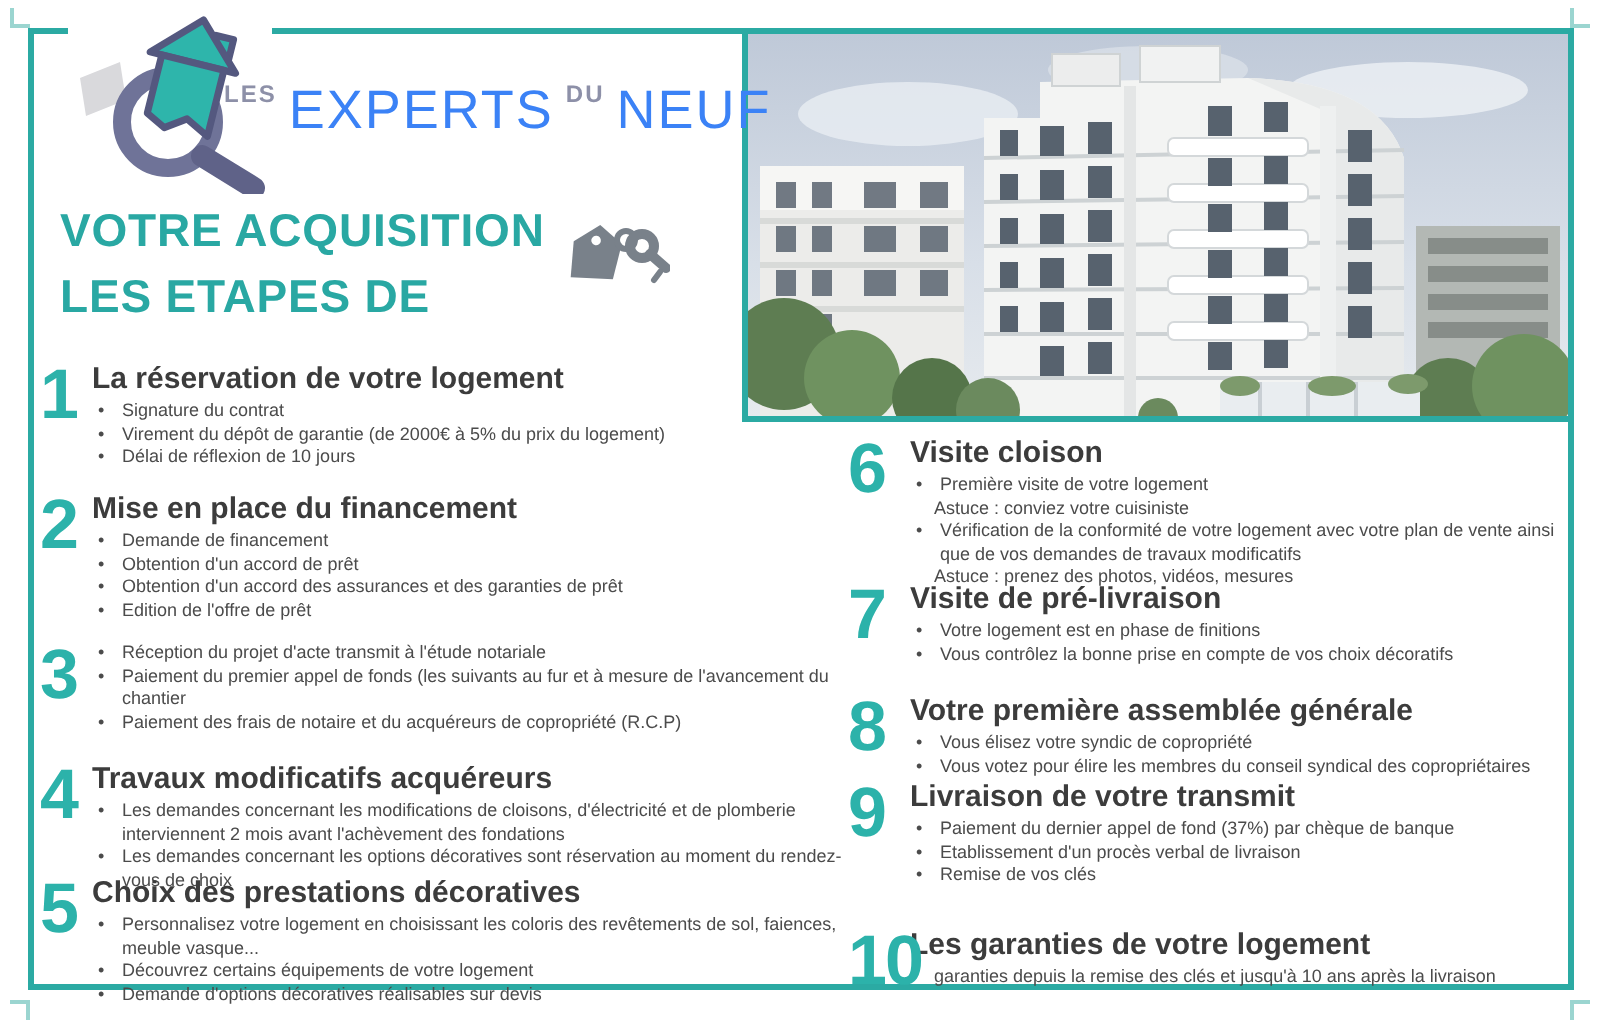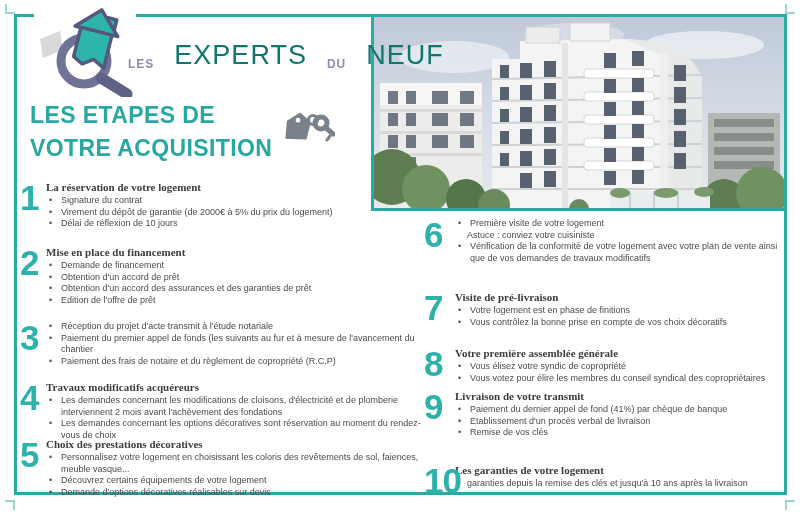--- a/index.html
+++ b/index.html
@@ -14,35 +14,35 @@
   .mark.tr{right:5px;top:4px;border-left:2px solid #9bd5d0;border-bottom:2px solid #9bd5d0;}
   .mark.bl{left:5px;bottom:7px;border-top:2px solid #9bd5d0;border-right:2px solid #9bd5d0;}
   .mark.br{right:5px;bottom:7px;border-top:2px solid #9bd5d0;border-left:2px solid #9bd5d0;}
   
   .frame{position:absolute;left:14px;top:14px;width:767px;height:475px;border:3px solid #2baaa3;}
   
   .photo{position:absolute;left:371px;top:14px;width:410px;height:191px;border:3px solid #2baaa3;background:#cdd6e0;z-index:4;}
   .photo svg{display:block;}
   
   .logo-art{position:absolute;left:34px;top:3px;width:102px;height:94px;background:#ffffff;z-index:5;}
-  .logo-text{position:absolute;left:112px;top:40px;display:flex;align-items:flex-end;gap:20px;z-index:5;white-space:nowrap;padding-left:16px;}
+  .logo-text{position:absolute;left:112px;top:40px;display:flex;align-items:flex-start;gap:6px;z-index:5;white-space:nowrap;}
   .logo-small{font-size:12px;font-weight:600;color:#8d90a8;letter-spacing:1px;}
-  .logo-big{font-size:27px;font-weight:500;color:#0f766e;letter-spacing:1px;}
+  .logo-big{font-size:27px;font-weight:500;color:#3b82f6;letter-spacing:1px;}
   
   .page-title{position:absolute;left:30px;top:99px;font-size:23px;font-weight:700;color:#29a8a3;line-height:33px;letter-spacing:.4px;z-index:5;}
   .keys{position:absolute;left:283px;top:108px;z-index:5;}
   
   .col{position:absolute;top:0;height:517px;}
   .col.left{left:20px;width:408px;}
   .col.right{left:424px;width:362px;}
   .step{position:absolute;left:0;width:100%;}
   .num{position:absolute;left:0;top:-2px;font-size:35px;font-weight:700;color:#2cb2aa;line-height:38px;letter-spacing:-1px;}
   .content{margin-left:26px;}
   .col.right .content{margin-left:31px;}
-  .step-title{font-size:11px;font-weight:700;color:#3c3c3c;margin-bottom:2px;font-family:Liberation Serif, serif;}
+  .step-title{font-size:15px;font-weight:700;color:#3c3c3c;margin-bottom:2px;}
   .line{display:flex;font-size:9px;color:#4b4b4b;line-height:11.6px;}
   .dot{flex:none;width:12px;padding-left:3px;}
   .line.nb{padding-left:12px;}
   .txt{flex:1;}
 </style>
 </head>
 <body>
 
 <div class="mark tl"></div>
 <div class="mark tr"></div>
@@ -194,22 +194,22 @@
 </div>
 
 <div class="logo-text">
   <span class="logo-small">LES</span>
   <span class="logo-big">EXPERTS</span>
   <span class="logo-small">DU</span>
   <span class="logo-big">NEUF</span>
 </div>
 
 <div class="page-title">
+  <div>VOTRE ACQUISITION</div>
   <div>LES ETAPES DE</div>
-  <div>VOTRE ACQUISITION</div>
 </div>
 
 <div class="keys">
   <svg width="52" height="42" viewBox="0 0 52 42">
     <g transform="rotate(8 20 20)">
       <polygon points="3,15 15,5 27,13 25,31 4,33" fill="#79818a"></polygon>
       <circle cx="14" cy="13" r="2.4" fill="#ffffff"></circle>
     </g>
     <circle cx="30" cy="12" r="4.5" fill="none" stroke="#79818a" stroke-width="3"></circle>
     <circle cx="38" cy="15" r="6" fill="none" stroke="#79818a" stroke-width="5"></circle>
@@ -265,21 +265,21 @@
         <div class="line">
           <span class="dot">•</span>
           <span class="txt">Réception du projet d'acte transmit à l'étude notariale</span>
         </div>
         <div class="line">
           <span class="dot">•</span>
           <span class="txt">Paiement du premier appel de fonds (les suivants au fur et à mesure de l'avancement du chantier</span>
         </div>
         <div class="line">
           <span class="dot">•</span>
-          <span class="txt">Paiement des frais de notaire et du règlement de copropriété (R.C.P)</span>
+          <span class="txt">Paiement des frais de notaire et du acquéreurs de copropriété (R.C.P)</span>
         </div>
       </div>
     </div>
     <div class="step" style="top: 381px;">
       <div class="num">4</div>
       <div class="content">
         <div class="step-title">Travaux modificatifs acquéreurs</div>
         <div class="line">
           <span class="dot">•</span>
           <span class="txt">Les demandes concernant les modifications de cloisons, d'électricité et de plomberie interviennent 2 mois avant l'achèvement des fondations</span>
@@ -306,31 +306,35 @@
           <span class="dot">•</span>
           <span class="txt">Demande d'options décoratives réalisables sur devis</span>
         </div>
       </div>
     </div>
   </div>
 <div class="col right" id="col-right">
     <div class="step" style="top: 218px;">
       <div class="num">6</div>
       <div class="content">
+        <div class="step-title">Visite cloison</div>
         <div class="line">
           <span class="dot">•</span>
           <span class="txt">Première visite de votre logement</span>
         </div>
         <div class="line nb">
           <span class="txt">Astuce : conviez votre cuisiniste</span>
         </div>
         <div class="line">
           <span class="dot">•</span>
           <span class="txt">Vérification de la conformité de votre logement avec votre plan de vente ainsi que de vos demandes de travaux modificatifs</span>
         </div>
+        <div class="line nb">
+          <span class="txt">Astuce : prenez des photos, vidéos, mesures</span>
+        </div>
       </div>
     </div>
     <div class="step" style="top: 291px;">
       <div class="num">7</div>
       <div class="content">
         <div class="step-title">Visite de pré-livraison</div>
         <div class="line">
           <span class="dot">•</span>
           <span class="txt">Votre logement est en phase de finitions</span>
         </div>
@@ -353,21 +357,21 @@
           <span class="txt">Vous votez pour élire les membres du conseil syndical des copropriétaires</span>
         </div>
       </div>
     </div>
     <div class="step" style="top: 390px;">
       <div class="num">9</div>
       <div class="content">
         <div class="step-title">Livraison de votre transmit</div>
         <div class="line">
           <span class="dot">•</span>
-          <span class="txt">Paiement du dernier appel de fond (41%) par chèque de banque</span>
+          <span class="txt">Paiement du dernier appel de fond (37%) par chèque de banque</span>
         </div>
         <div class="line">
           <span class="dot">•</span>
           <span class="txt">Etablissement d'un procès verbal de livraison</span>
         </div>
         <div class="line">
           <span class="dot">•</span>
           <span class="txt">Remise de vos clés</span>
         </div>
       </div>

